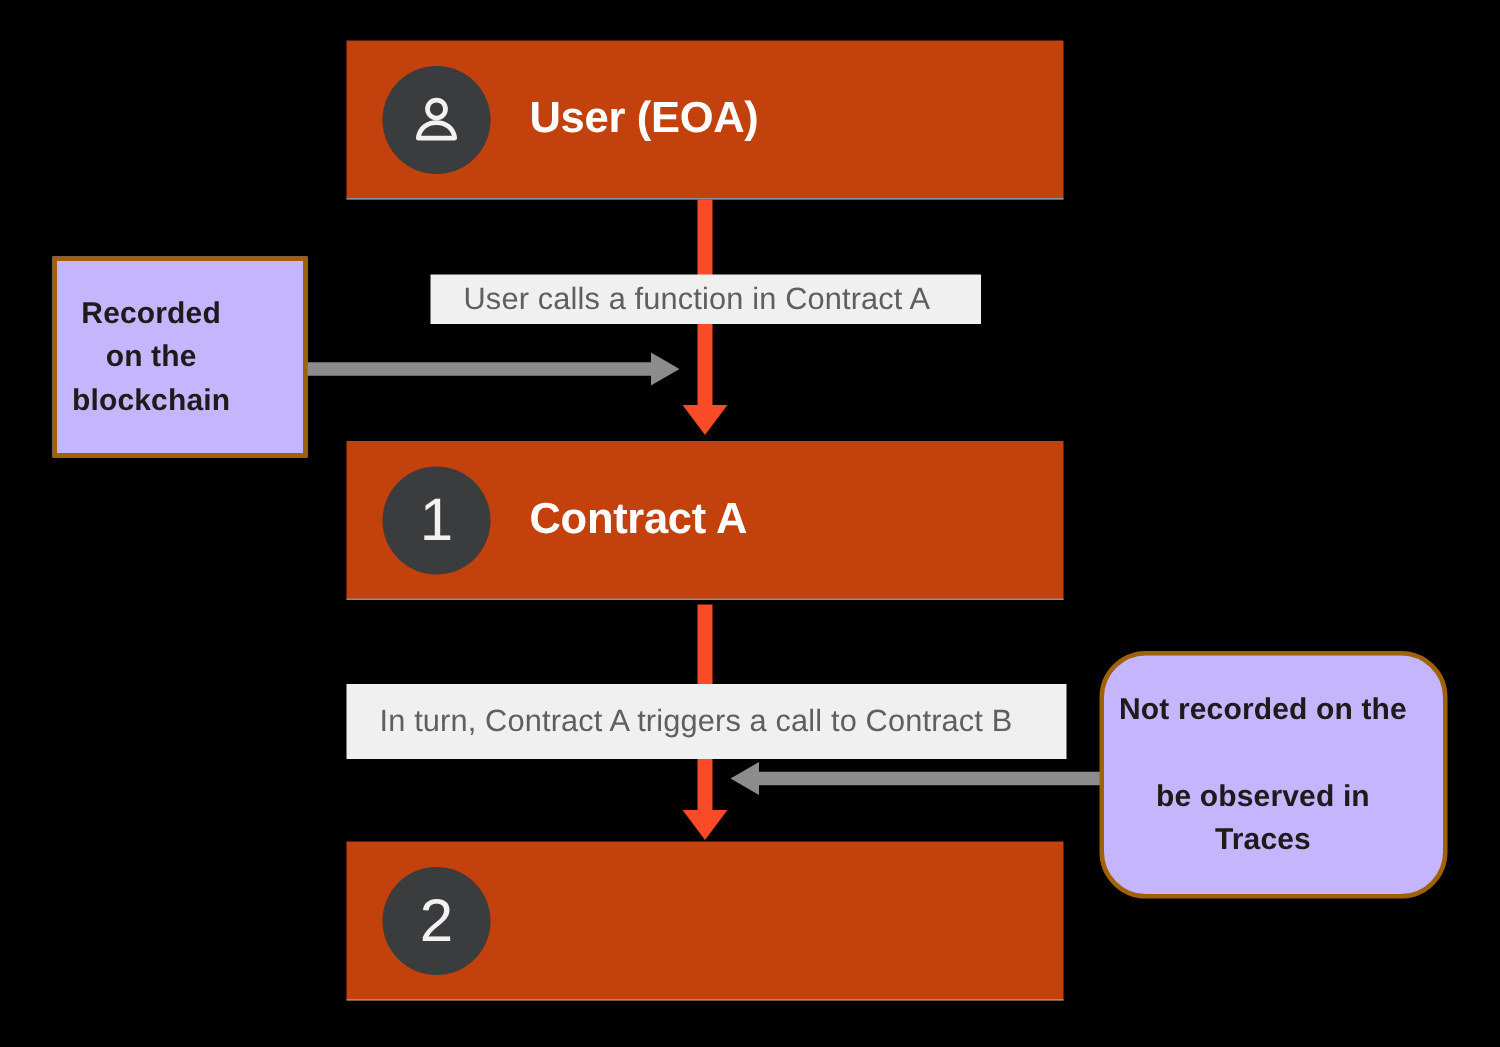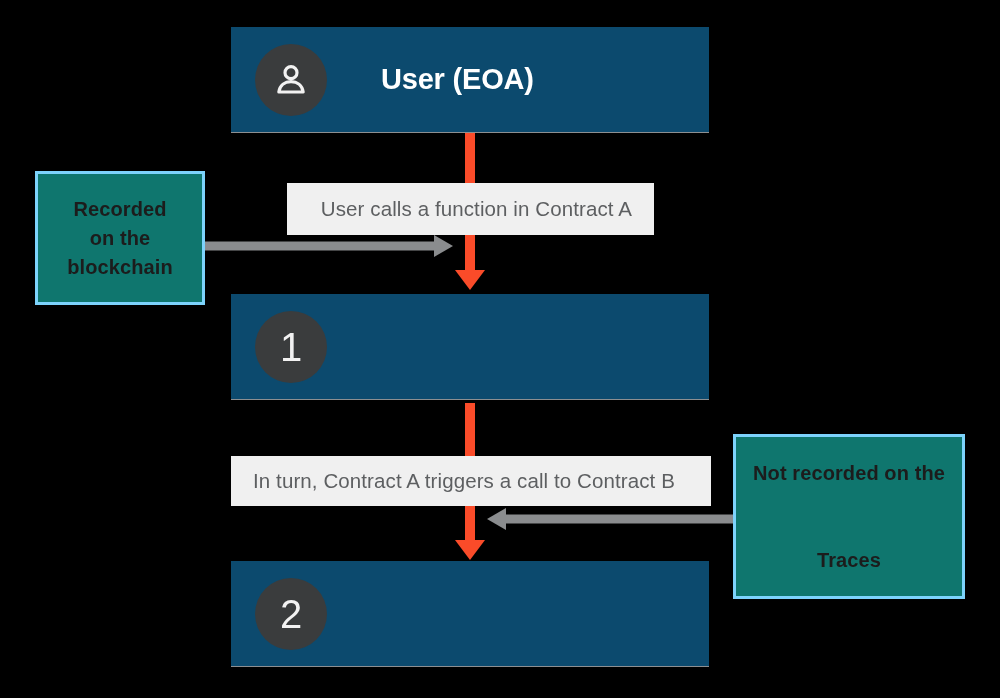--- a/index.html
+++ b/index.html
@@ -42,27 +42,26 @@
     width: 0;
     height: 0;
     border-left: 15px solid transparent;
     border-right: 15px solid transparent;
     border-top: 20px solid #FA4B29;
   }
 
   
   .node {
     position: absolute;
-    background: #0c4a6e;
+    background: #c2410c;
     border-bottom: 1.5px solid #8d8f91;
     display: flex;
     align-items: center;
     z-index: 3;
     box-sizing: border-box;
-    gap: 28px;
   }
   .node-badge {
     width: 72px;
     height: 72px;
     border-radius: 50%;
     background: #3a3c3d;
     margin-left: 24px;
     flex: 0 0 auto;
     display: flex;
     align-items: center;
@@ -96,25 +95,24 @@
     color: #5d5f61;
     font-size: 20.5px;
     font-weight: 400;
     white-space: nowrap;
     letter-spacing: 0.1px;
   }
 
   
   .callout {
     position: absolute;
-    background: #0f766e;
-    border: 3px solid #7dd3fc;
-    display: flex;
-    align-items: center;
-    justify-content: center;
+    background: #c4b5fd;
+    border: 3px solid #a16207;
+    display: flex;
+    align-items: center;
     text-align: center;
     z-index: 4;
     box-sizing: border-box;
     padding: 6px 10px;
   }
   .callout-text {
     color: #1c1c1c;
     font-size: 20px;
     font-weight: 700;
     line-height: 1.45;
@@ -178,44 +176,45 @@
       <svg width="40" height="40" viewBox="0 0 24 24" aria-hidden="true">
         <circle cx="12" cy="7.6" r="3.6" fill="none" stroke="#f2f2f2" stroke-width="1.9"></circle>
         <path d="M4.7 19.2c0.6-4.1 3.7-6.2 7.3-6.2s6.7 2.1 7.3 6.2z" fill="none" stroke="#f2f2f2" stroke-width="1.9" stroke-linejoin="round"></path>
       </svg>
     </div>
     <div class="node-label">User (EOA)</div>
   </div>
 
   <div class="node" style="left:231px; top:294px; width:478px; height:106px;">
     <div class="node-badge">1</div>
+    <div class="node-label">Contract A</div>
   </div>
 
   <div class="node" style="left:231px; top:561px; width:478px; height:106px;">
     <div class="node-badge">2</div>
   </div>
 
-  <div class="chip" style="left:287px; top:183px; width:367px; height:52px;justify-content:flex-end;">
+  <div class="chip" style="left:287px; top:183px; width:367px; height:33px;">
     <span class="chip-text">User calls a function in Contract A</span>
   </div>
 
   <div class="chip" style="left:231px; top:456px; width:480px; height:50px;">
     <span class="chip-text">In turn, Contract A triggers a call to Contract B</span>
   </div>
 
   <div class="callout" style="left:35px; top:171px; width:170px; height:134px;">
     <div class="callout-text">
       <span>Recorded</span><br>
       <span>on the</span><br>
       <span>blockchain</span>
     </div>
   </div>
 
-  <div class="callout" style="left:733px; top:434px; width:232px; height:165px;">
+  <div class="callout" style="left:733px; top:434px; width:232px; height:165px;border-radius:31px;">
     <div class="callout-text">
       <span>Not recorded on the</span><br>
       <br>
-      <br>
+      <span>be observed in</span><br>
       <span>Traces</span>
     </div>
   </div>
 
 </div>
 
 </body></html>

